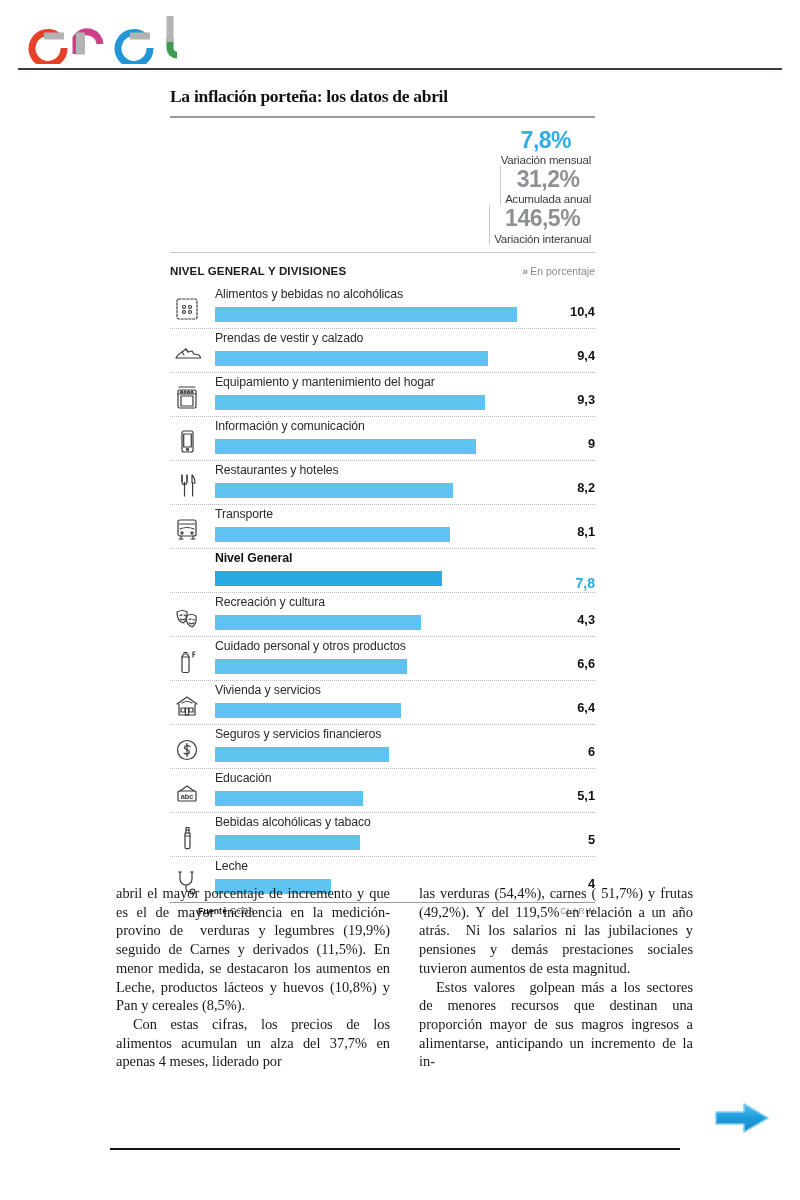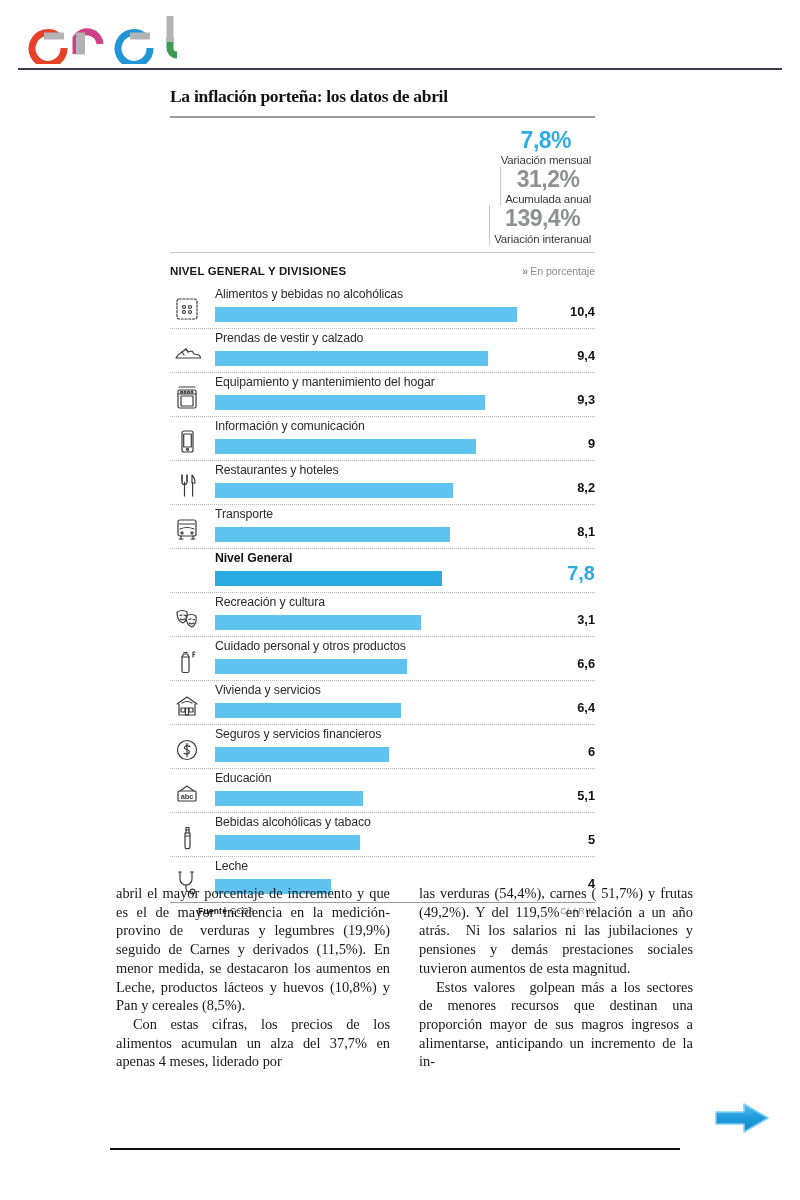--- a/index.html
+++ b/index.html
@@ -67,21 +67,21 @@
     position: absolute; left: 45px; top: 22px;
     height: 15px; background: #5ec3ef;
   }
   .row.general .bar { background: #29aae1; }
 
   .row-val {
     position: absolute; right: 0; top: 19px; width: 52px;
     text-align: right;
     font-size: 12.8px; font-weight: bold; color: #111;
   }
-  .row.general .row-val { color: #29aae1; font-size: 20px; top: 13px; }
+  .row.general .row-val { color: #29aae1; font-size: 14px; top: 26px; }
 
   .foot-rule { height: 1.5px; background: #9a9a9a; width: 100%; margin-top: 2px; }
   .footer { display: flex; justify-content: space-between; padding-top: 3px; }
   .src { font-size: 8.5px; color: #555; letter-spacing: 0.2px; padding-left: 28px; }
   .src b { color: #111; }
   .brand { font-size: 8.5px; color: #8a8a8a; letter-spacing: 0.6px; }
 
   
   .article {
     position: absolute; left: 116px; top: 884px; width: 578px;
@@ -130,21 +130,21 @@
   <div class="kpis">
     <div class="kpi accent">
       <div class="kpi-val">7,8%</div>
       <div class="kpi-lbl">Variación mensual</div>
     </div>
     <div class="kpi">
       <div class="kpi-val">31,2%</div>
       <div class="kpi-lbl">Acumulada anual</div>
     </div>
     <div class="kpi">
-      <div class="kpi-val">139,4%</div>
+      <div class="kpi-val">146,5%</div>
       <div class="kpi-lbl">Variación interanual</div>
     </div>
   </div>
   <div class="rule-light"></div>
 
   <div class="section-head">
     <div class="section-title">NIVEL GENERAL Y DIVISIONES</div>
     <div class="section-note">
       <span class="chev">»</span><span>En porcentaje</span>
     </div>
@@ -246,21 +246,21 @@
             <path d="M4 9 q6 -3 10 0 q1 8 -4 11 q-6 -2 -6 -11 z" fill="none" stroke="#3a3a3a" stroke-width="1.2" stroke-linejoin="round" stroke-linecap="round"></path>
             <path d="M13 13 q6 -3 10 0 q1 8 -4 11 q-6 -2 -6 -11 z" fill="none" stroke="#3a3a3a" stroke-width="1.2" stroke-linejoin="round" stroke-linecap="round"></path>
             <path d="M7 12.5 l2 -0.6 M11 12 l1.5 0.4" fill="none" stroke="#3a3a3a" stroke-width="1.2" stroke-linejoin="round" stroke-linecap="round"></path>
             <path d="M7.5 16 q2 1.5 4 0" fill="none" stroke="#3a3a3a" stroke-width="1.2" stroke-linejoin="round" stroke-linecap="round"></path>
             <path d="M16 16.5 l2 -0.6 M20 16.5 l1.5 0.3" fill="none" stroke="#3a3a3a" stroke-width="1.2" stroke-linejoin="round" stroke-linecap="round"></path>
             <path d="M16.5 20 q2 1.8 4 0" fill="none" stroke="#3a3a3a" stroke-width="1.2" stroke-linejoin="round" stroke-linecap="round"></path>
           </svg>
         </div>
         <div class="row-label">Recreación y cultura</div>
         <div class="bar" style="width: 206.173px;"></div>
-        <div class="row-val">3,1</div>
+        <div class="row-val">4,3</div>
       </div>
       <div class="row">
         <div class="row-icon">
           <svg width="28" height="28" viewBox="0 0 28 28">
             <path d="M9 10 h7 v14 a1.5 1.5 0 0 1 -1.5 1.5 h-4 A1.5 1.5 0 0 1 9 24 z" fill="none" stroke="#3a3a3a" stroke-width="1.2" stroke-linejoin="round" stroke-linecap="round"></path>
             <path d="M9 10 l1.5 -3 h4 L16 10" fill="none" stroke="#3a3a3a" stroke-width="1.2" stroke-linejoin="round" stroke-linecap="round"></path>
             <path d="M11 5.5 h3" fill="none" stroke="#3a3a3a" stroke-width="1.2" stroke-linejoin="round" stroke-linecap="round"></path>
             <path d="M20 5 v5 M20 5 h2 M20 7.5 h1.6" fill="none" stroke="#3a3a3a" stroke-width="1.2" stroke-linejoin="round" stroke-linecap="round"></path>
           </svg>
         </div>

